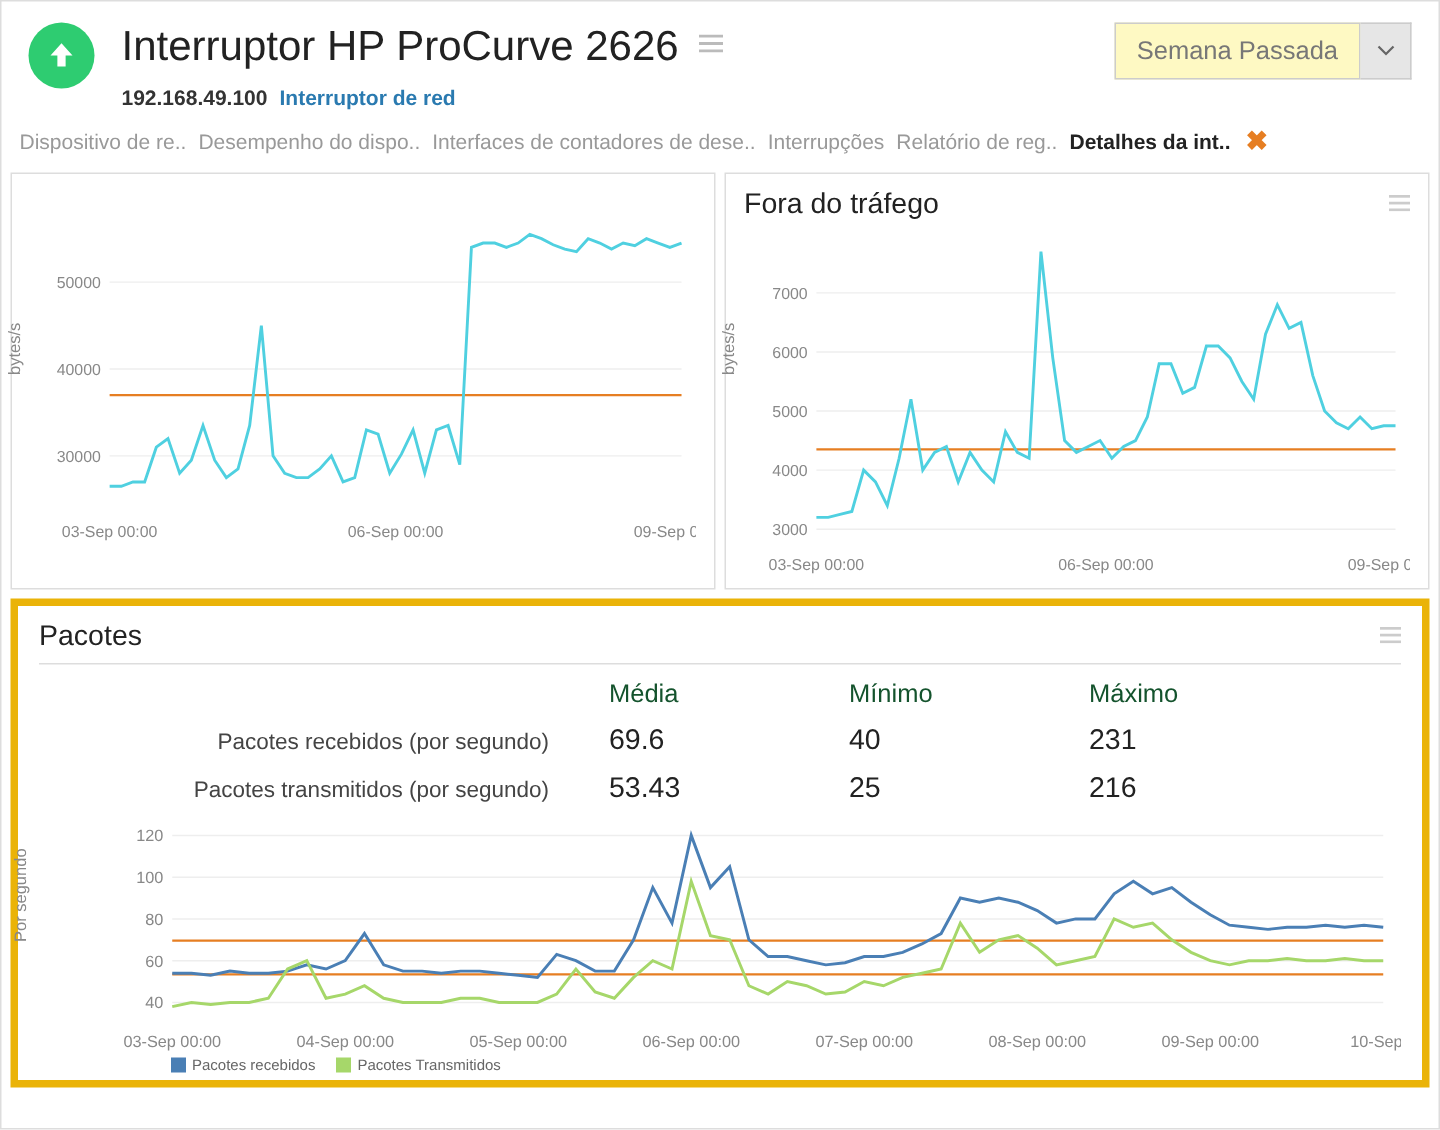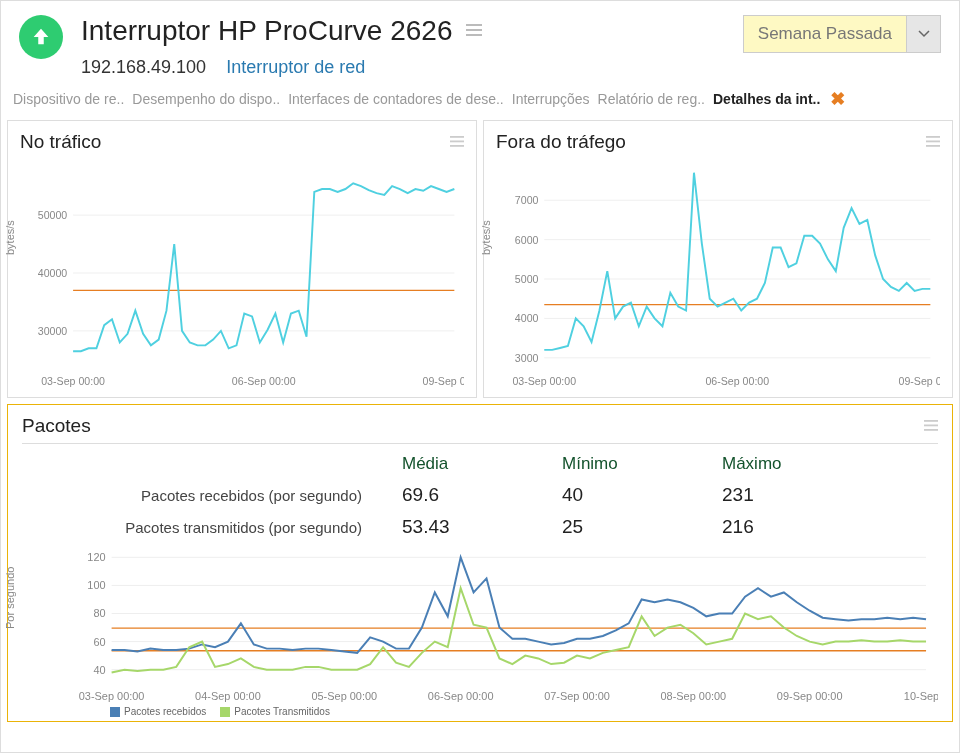--- a/index.html
+++ b/index.html
@@ -24,21 +24,21 @@
     display: flex; align-items: center; justify-content: center;
     margin-right: 18px;
     flex-shrink: 0;
   }
   .status-circle svg { width: 22px; height: 22px; fill: #fff; }
   .header-main { flex: 1; }
   .title-row { display: flex; align-items: center; gap: 14px; }
   .page-title { font-size: 28px; font-weight: 400; color: #222; }
   .menu-icon { color: #bbb; cursor: pointer; }
   .menu-icon svg { width: 16px; height: 12px; }
-  .sub-row { margin-top: 10px; display: flex; gap: 20px; font-size: 18px; }
+  .sub-row { margin-top: 10px; display: flex; gap: 8px; font-size: 14px; font-weight: bold; }
   .ip { color: #333; }
   .device-link { color: #2a7ab0; text-decoration: none; }
   .select-wrap { margin-left: auto; display: flex; }
   .select-box {
     border: 1px solid #ccc;
     background: #fef9c3;
     color: #777;
     font-size: 17px;
     padding: 8px 14px;
     min-width: 150px;
@@ -81,21 +81,21 @@
   .chart-svg { width: 100%; height: 240px; display: block; }
   .ylabel {
     position: absolute;
     left: 2px; top: 50%;
     transform: rotate(-90deg) translateX(10px);
     transform-origin: left center;
     font-size: 11px; color: #888;
   }
   .packets-panel {
     margin: 6px 6px 0 6px;
-    border: 1px solid #eab308;
+    border: 5px solid #eab308;
     padding: 10px 14px 4px 14px;
     position: relative;
   }
   .stats-grid {
     display: grid;
     grid-template-columns: 360px 160px 160px 160px;
     row-gap: 10px;
     margin: 10px 0 6px 20px;
     font-size: 15px;
     align-items: center;
@@ -155,30 +155,20 @@
   <span class="tab">Desempenho do dispo..</span>
   <span class="tab">Interfaces de contadores de dese..</span>
   <span class="tab">Interrupções</span>
   <span class="tab">Relatório de reg..</span>
   <span class="tab active">Detalhes da int..</span>
   <span class="close-x">✖</span>
 </div>
 
 <div class="charts-row">
   <div class="panel">
-    <div class="panel-title-row">
-      <div class="panel-title">No tráfico</div>
-      <span class="panel-menu">
-        <svg viewBox="0 0 14 11">
-            <rect width="14" height="1.8" fill="currentColor"></rect>
-            <rect y="4.5" width="14" height="1.8" fill="currentColor"></rect>
-            <rect y="9" width="14" height="1.8" fill="currentColor"></rect>
-          </svg>
-      </span>
-    </div>
     <span class="ylabel">bytes/s</span>
     <svg class="chart-svg" id="chart-in" viewBox="0 0 460 240">
         <line x1="55" x2="450" y1="180" y2="180" class="grid-line"></line>
         <text x="49" y="184" text-anchor="end" class="yaxis">30000</text>
         <line x1="55" x2="450" y1="120" y2="120" class="grid-line"></line>
         <text x="49" y="124" text-anchor="end" class="yaxis">40000</text>
         <line x1="55" x2="450" y1="60" y2="60" class="grid-line"></line>
         <text x="49" y="64" text-anchor="end" class="yaxis">50000</text>
         <line x1="55" x2="450" y1="138" y2="138" class="avg-line"></line>
         <polyline points="55,201 63.06122448979592,201 71.12244897959184,198 79.18367346938776,198 87.24489795918367,174 95.3061224489796,168 103.36734693877551,192 111.42857142857142,183 119.48979591836734,159 127.55102040816327,183 135.6122448979592,195 143.67346938775512,189 151.73469387755102,159 159.79591836734693,90 167.85714285714283,180 175.9183673469388,192 183.97959183673467,195 192.0408163265306,195 200.10204081632654,189 208.16326530612244,180 216.22448979591837,198 224.28571428571428,195 232.3469387755102,162 240.40816326530614,165 248.46938775510205,192 256.53061224489795,178.8 264.59183673469386,162 272.65306122448976,192 280.71428571428567,162 288.7755102040816,159 296.8367346938776,186 304.8979591836735,36 312.95918367346934,33 321.0204081632653,33 329.0816326530612,36 337.14285714285717,33 345.2040816326531,27 353.265306122449,30 361.3265306122449,34.19999999999999 369.38775510204084,37.19999999999999 377.44897959183675,39 385.51020408163265,30 393.57142857142856,33 401.63265306122446,37.19999999999999 409.6938775510204,33 417.7551020408163,34.80000000000001 425.8163265306123,30 433.87755102040813,33 441.9387755102041,36 450,33" fill="none" stroke="#4fd0e0" stroke-width="2"></polyline>

